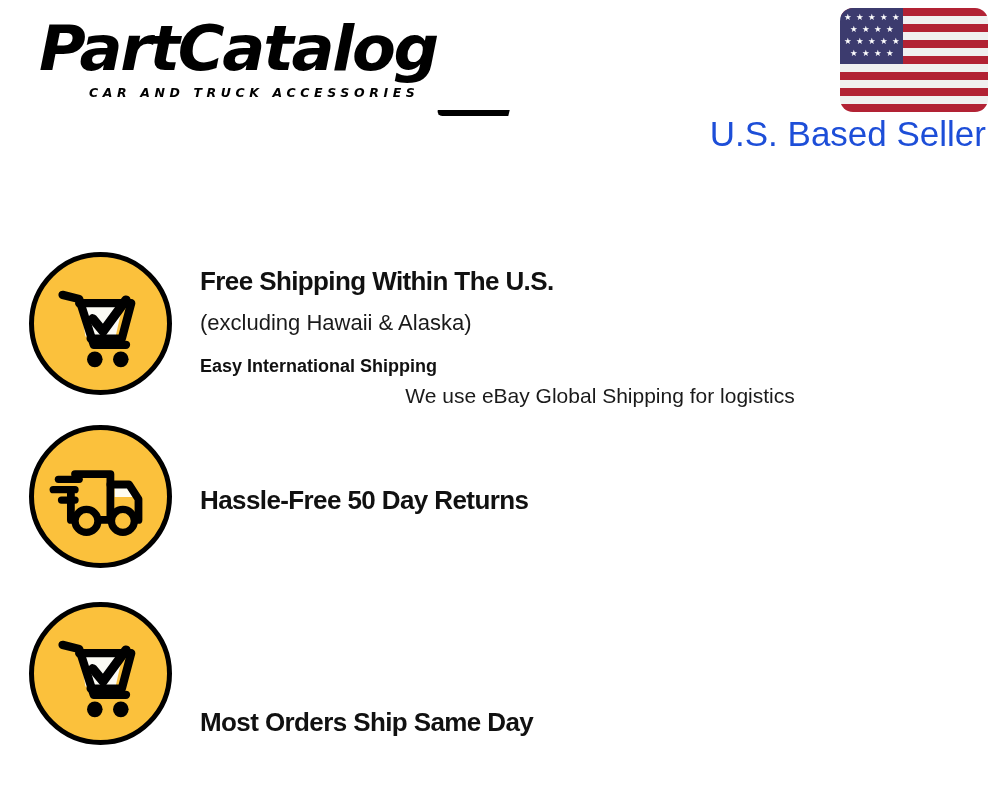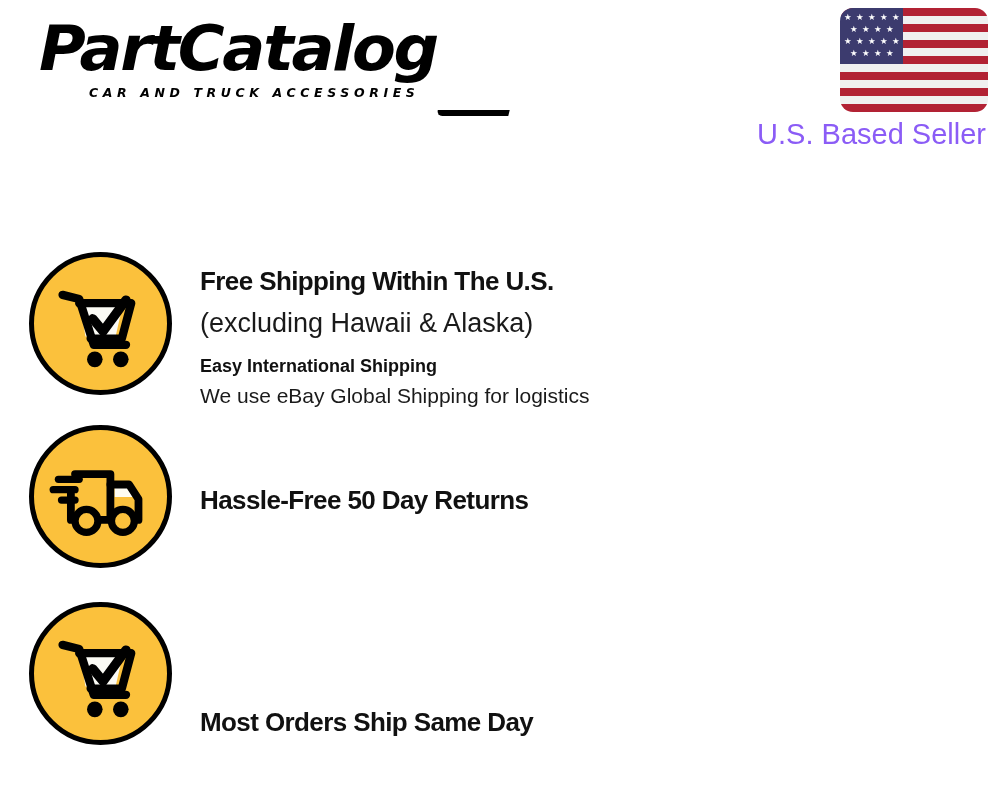--- a/index.html
+++ b/index.html
@@ -107,24 +107,24 @@
   }
   .flag-star {
     position: absolute;
     color: #ffffff;
     font-size: 8.5px;
     line-height: 8.5px;
     font-family: "DejaVu Sans", sans-serif;
   }
   #seller-label {
     margin: 6px 2px 0 0;
-    font-size: 29px;
+    font-size: 35px;
     line-height: 32px;
     font-weight: normal;
-    color: #8b5cf6;
+    color: #1d4ed8;
     white-space: nowrap;
   }
 
   
   #features {
     position: absolute;
     left: 0;
     top: 230px;
     width: 1000px;
   }
@@ -166,21 +166,21 @@
   .feature-heading {
     font-size: 26px;
     line-height: 46px;
     font-weight: bold;
     letter-spacing: -0.6px;
     color: #111111;
     margin: 0;
     white-space: nowrap;
   }
   .feature-sub {
-    font-size: 27px;
+    font-size: 22px;
     line-height: 30px;
     font-weight: normal;
     color: #1a1a1a;
     margin: 4px 0 0 0;
     white-space: nowrap;
   }
   .feature-sub2-strong {
     font-size: 18px;
     line-height: 28px;
     font-weight: bold;
@@ -188,20 +188,21 @@
     margin: 14px 0 0 0;
     white-space: nowrap;
   }
   .feature-sub2-plain {
     font-size: 21px;
     line-height: 28px;
     font-weight: normal;
     color: #1a1a1a;
     margin: 2px 0 0 0;
     white-space: nowrap;
+    text-align: center;
   }
   .feature-heading.centered-row {
     margin-top: 46px;
   }
 </style>
 </head>
 <body>
 
 <div id="header">
 

